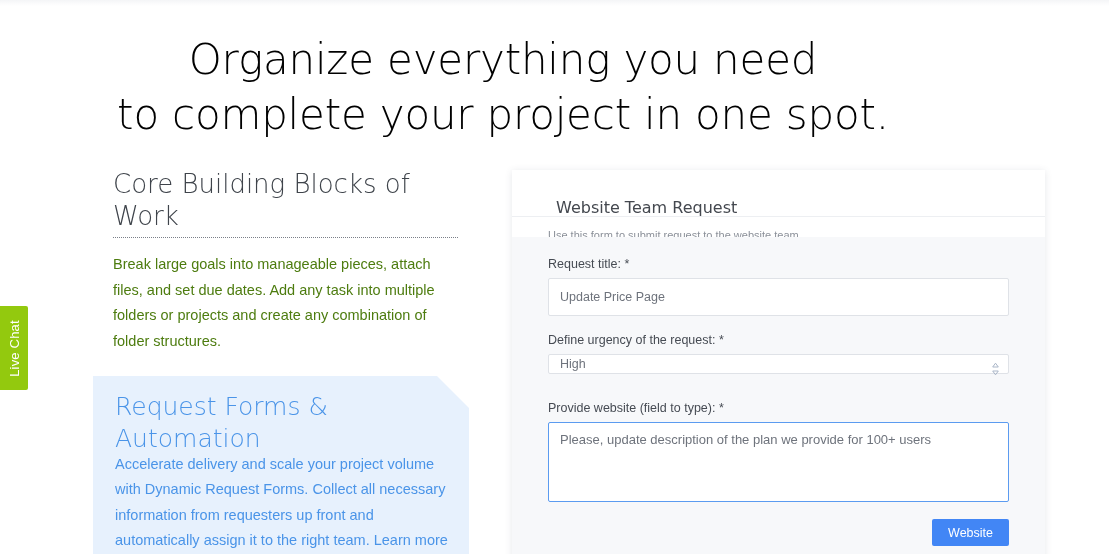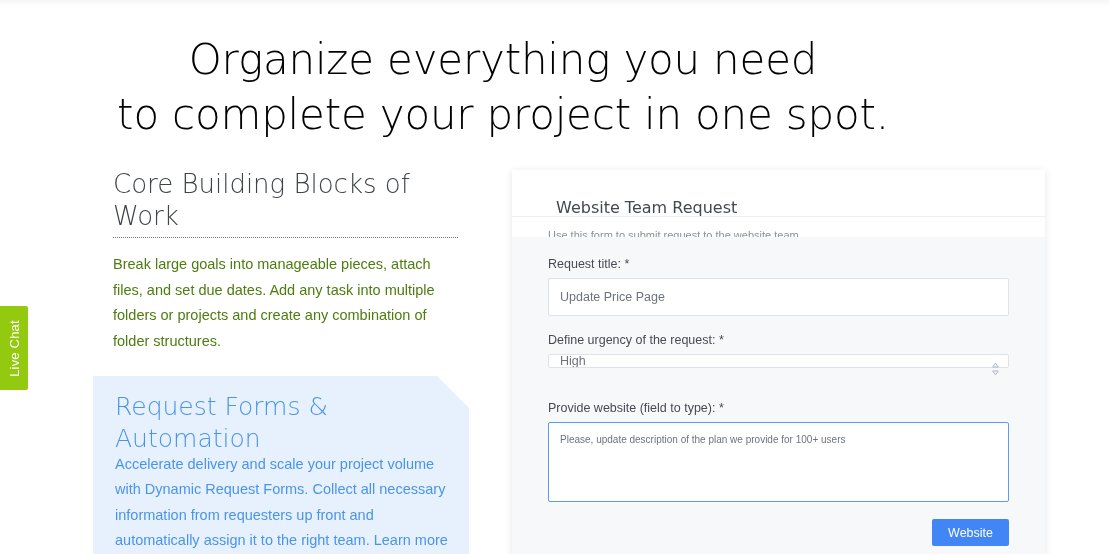--- a/index.html
+++ b/index.html
@@ -206,21 +206,21 @@
   .text-input::placeholder { color: #6e737c; opacity: 1; }
 
   .select-wrap {
     position: relative;
     width: 100%;
     height: 30px;
   }
   .select-input {
     display: block;
     width: 100%;
-    height: 14px;
+    height: 20px;
     box-sizing: border-box;
     border: 1px solid #dfe2e7;
     background: #ffffff;
     border-radius: 2px;
     padding: 0 26px 0 11px;
     font-size: 12.5px;
     color: #6e737c;
     font-family: "Liberation Sans", sans-serif;
     -webkit-appearance: none;
     appearance: none;
@@ -240,21 +240,21 @@
 
   .textarea-input {
     display: block;
     width: 100%;
     height: 80px;
     box-sizing: border-box;
     border: 1px solid #5b9bf0;
     background: #ffffff;
     border-radius: 2px;
     padding: 8px 11px;
-    font-size: 10px;
+    font-size: 13px;
     line-height: 18px;
     color: #6e737c;
     font-family: "Liberation Sans", sans-serif;
     resize: none;
     outline: none;
   }
 
   .submit-row {
     margin-top: 15px;
     display: flex;

